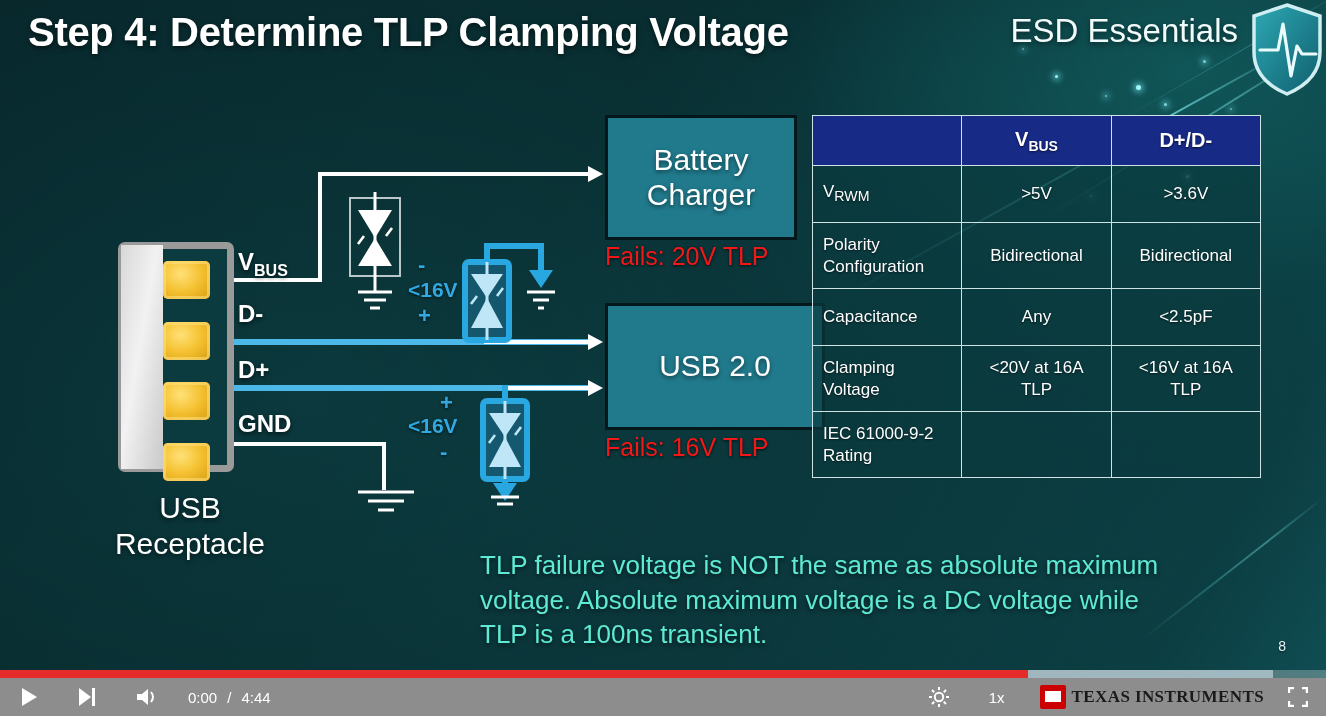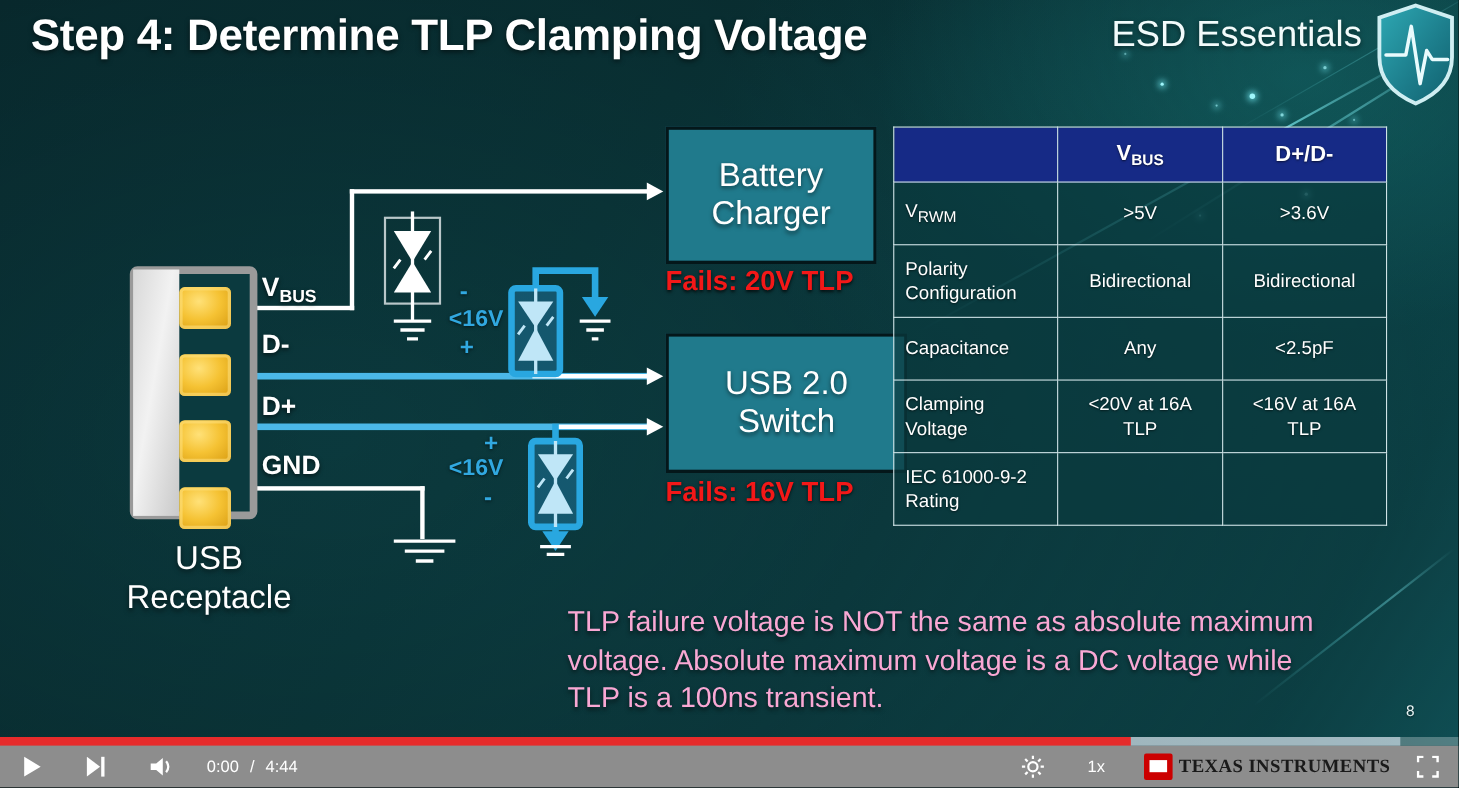--- a/index.html
+++ b/index.html
@@ -152,21 +152,21 @@
     text-align: center;
     text-shadow: 0 2px 4px rgba(0,0,0,0.5);
   }
   .blk-charger { left: 605px; top: 15px; width: 192px; height: 125px; }
   .blk-switch  { left: 605px; top: 203px; width: 220px; height: 127px; }
 
   .fail-text {
     position: absolute;
     color: #f31818;
     font-size: 25px;
-    font-weight: 700;
+    font-weight: 400;
     text-shadow: 0 1px 3px rgba(0,0,0,0.75);
     white-space: nowrap;
   }
   .fail-charger { left: 605px; top: 142px; }
   .fail-switch  { left: 605px; top: 333px; }
 
   
   .tvs { position: absolute; }
   .lbl-v {
     position: absolute;
@@ -204,23 +204,23 @@
   }
   .tbl thead th sub { font-size: 14px; }
   .tbl .rowhdr { text-align: left; width: 155px; line-height: 1.25; }
   .tbl .cell { text-align: center; line-height: 1.25; }
   .tbl tbody tr { height: 57px; }
   .tbl tbody tr.tall { height: 66px; }
 
   
   .note {
     position: absolute;
-    left: 516px; top: 548px;
+    left: 480px; top: 548px;
     width: 700px;
-    color: #f9a8d4;
+    color: #5eead4;
     font-size: 26px;
     line-height: 1.33;
     text-shadow: 0 2px 4px rgba(0,0,0,0.55);
   }
   .slide-num {
     position: absolute;
     right: 40px; top: 638px;
     color: #e9f5f5;
     font-size: 14px;
     text-shadow: 0 1px 2px rgba(0,0,0,0.6);
@@ -395,21 +395,20 @@
       <div>
         <div>Battery</div>
         <div>Charger</div>
       </div>
     </div>
     <div class="fail-text fail-charger">Fails: 20V TLP</div>
 
     <div class="blk blk-switch">
       <div>
         <div>USB 2.0</div>
-        <div>Switch</div>
       </div>
     </div>
     <div class="fail-text fail-switch">Fails: 16V TLP</div>
   </div>
 
   <table class="tbl">
     <thead>
       <tr>
         <th></th>
         <th><span>V</span><sub>BUS</sub></th>

